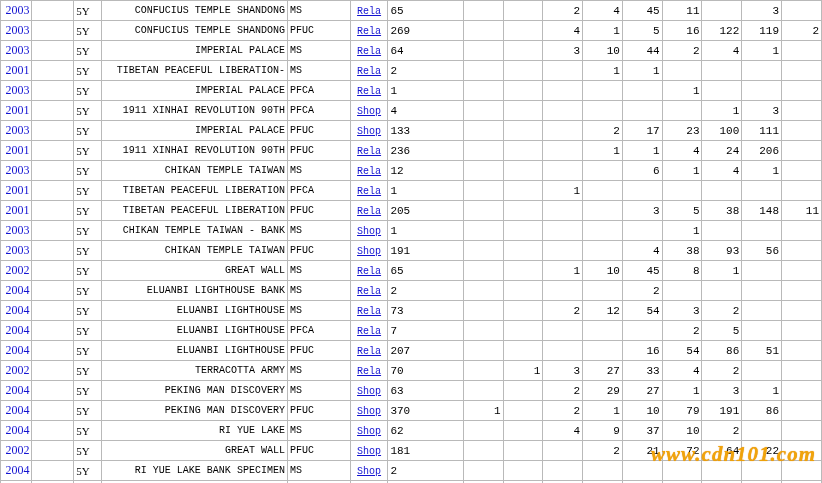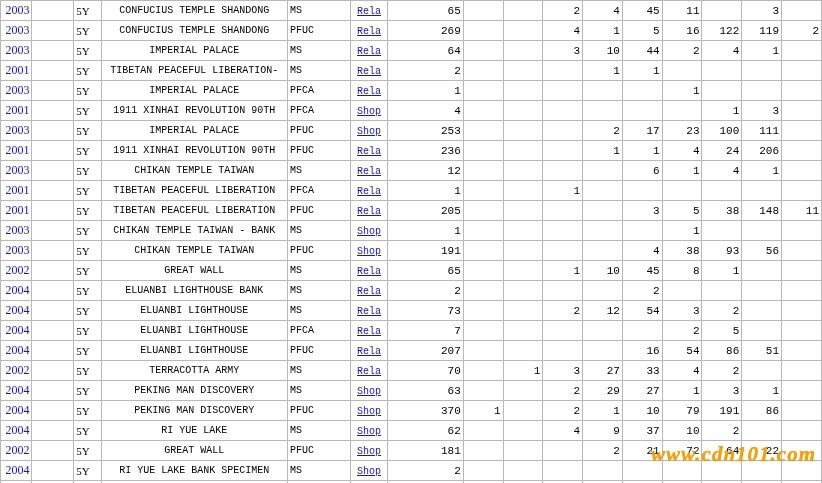--- a/index.html
+++ b/index.html
@@ -49,41 +49,41 @@
     font-size: 11px;
     text-align: left;
     color: #000;
     margin-top: 32px;
   }
   .name {
     font-family: "Liberation Mono", monospace;
     font-size: 10px;
     letter-spacing: 0px;
     color: #000;
-    text-align: center;
+    text-align: right;
   }
   .type {
     font-family: "Liberation Mono", monospace;
     font-size: 10px;
     color: #000;
     text-align: left;
   }
   .link {
     text-align: center;
     margin-left: 27px;
   }
   .link span {
     color: #1414d2;
     text-decoration: underline;
     font-family: "Liberation Mono", monospace;
     font-size: 10px;
     cursor: pointer;
   }
   .qty {
-    text-align: right;
+    text-align: left;
     font-family: "Liberation Mono", monospace;
     font-size: 11px;
     color: #000;
   }
   .num {
     text-align: right;
     font-family: "Liberation Mono", monospace;
     font-size: 11px;
     color: #000;
     padding-right: 4px;
@@ -235,21 +235,21 @@
         <td class="num">3</td>
         <td class="num"></td>
       </tr>
       <tr>
         <td class="year">2003</td>
         <td class="empty"></td>
         <td class="dur">5Y</td>
         <td class="name">IMPERIAL PALACE</td>
         <td class="type">PFUC</td>
         <td class="link"><span>Shop</span></td>
-        <td class="qty">253</td>
+        <td class="qty">133</td>
         <td class="num"></td>
         <td class="num"></td>
         <td class="num"></td>
         <td class="num">2</td>
         <td class="num">17</td>
         <td class="num">23</td>
         <td class="num">100</td>
         <td class="num">111</td>
         <td class="num"></td>
       </tr>

